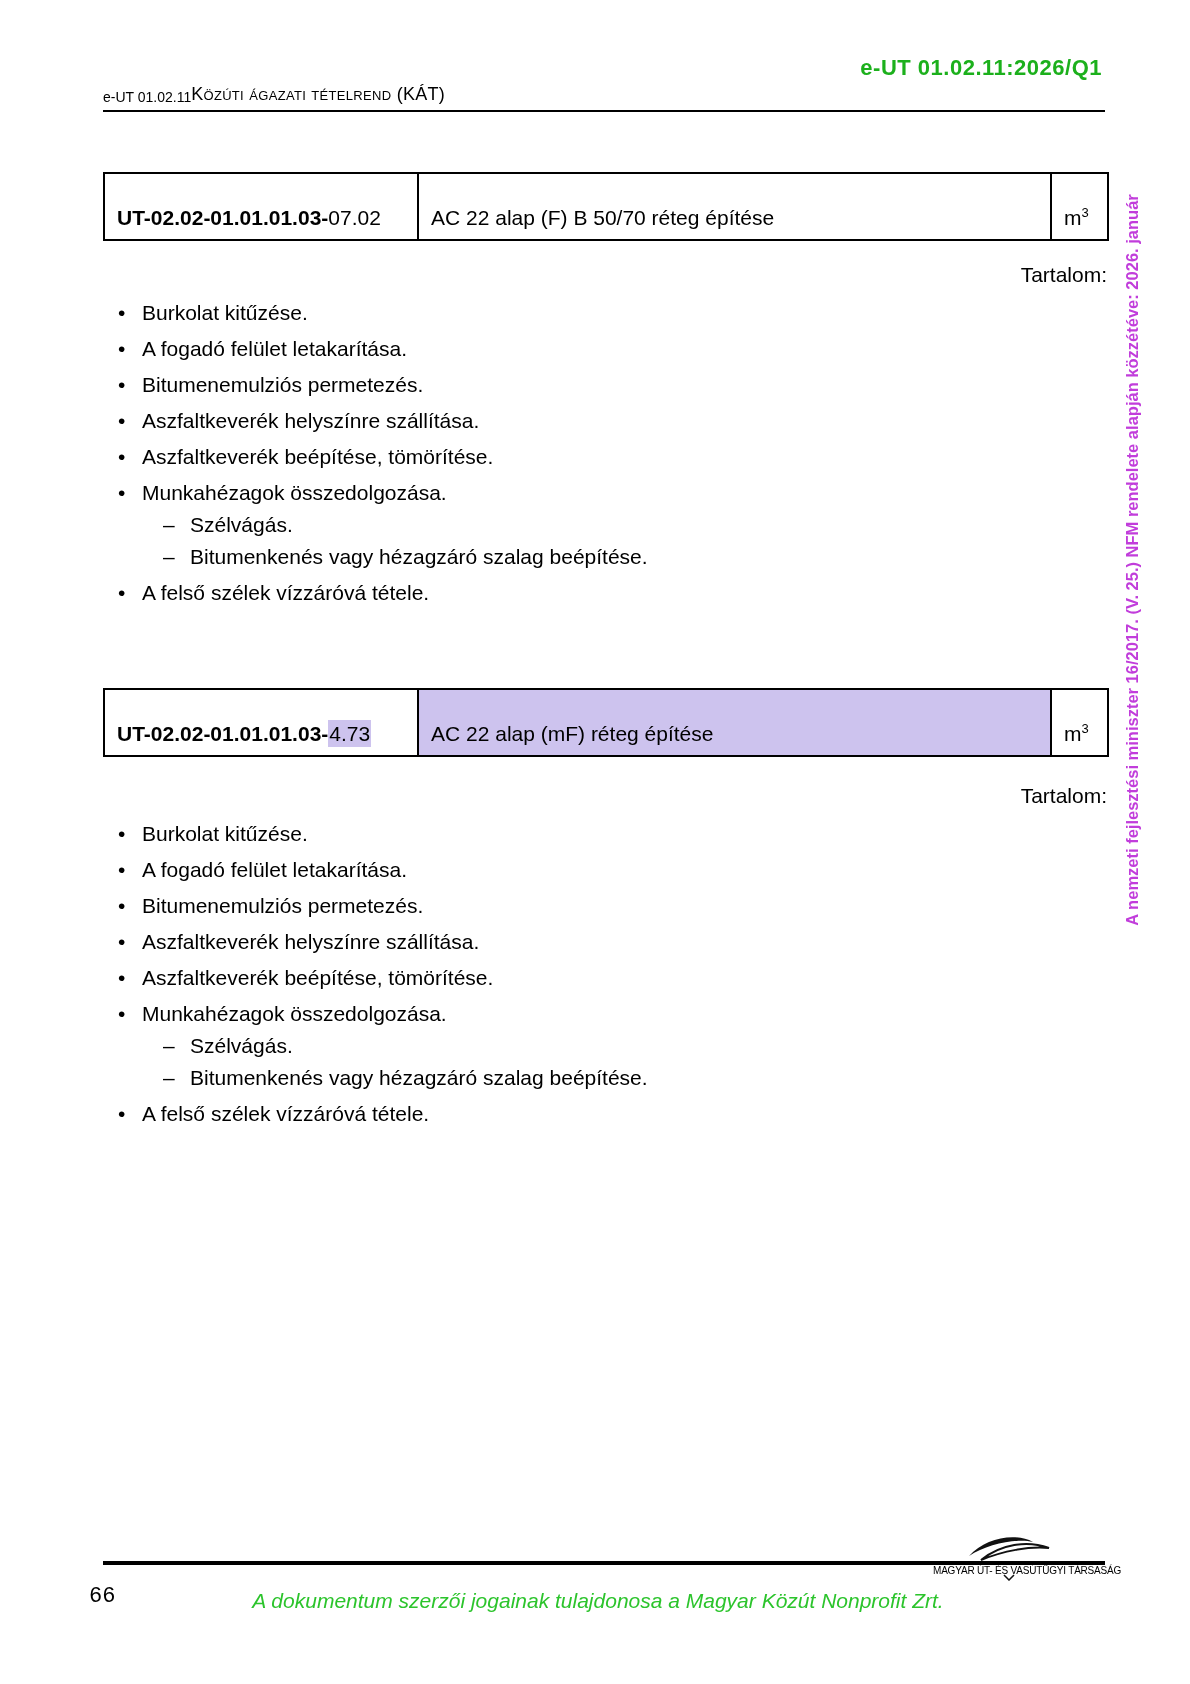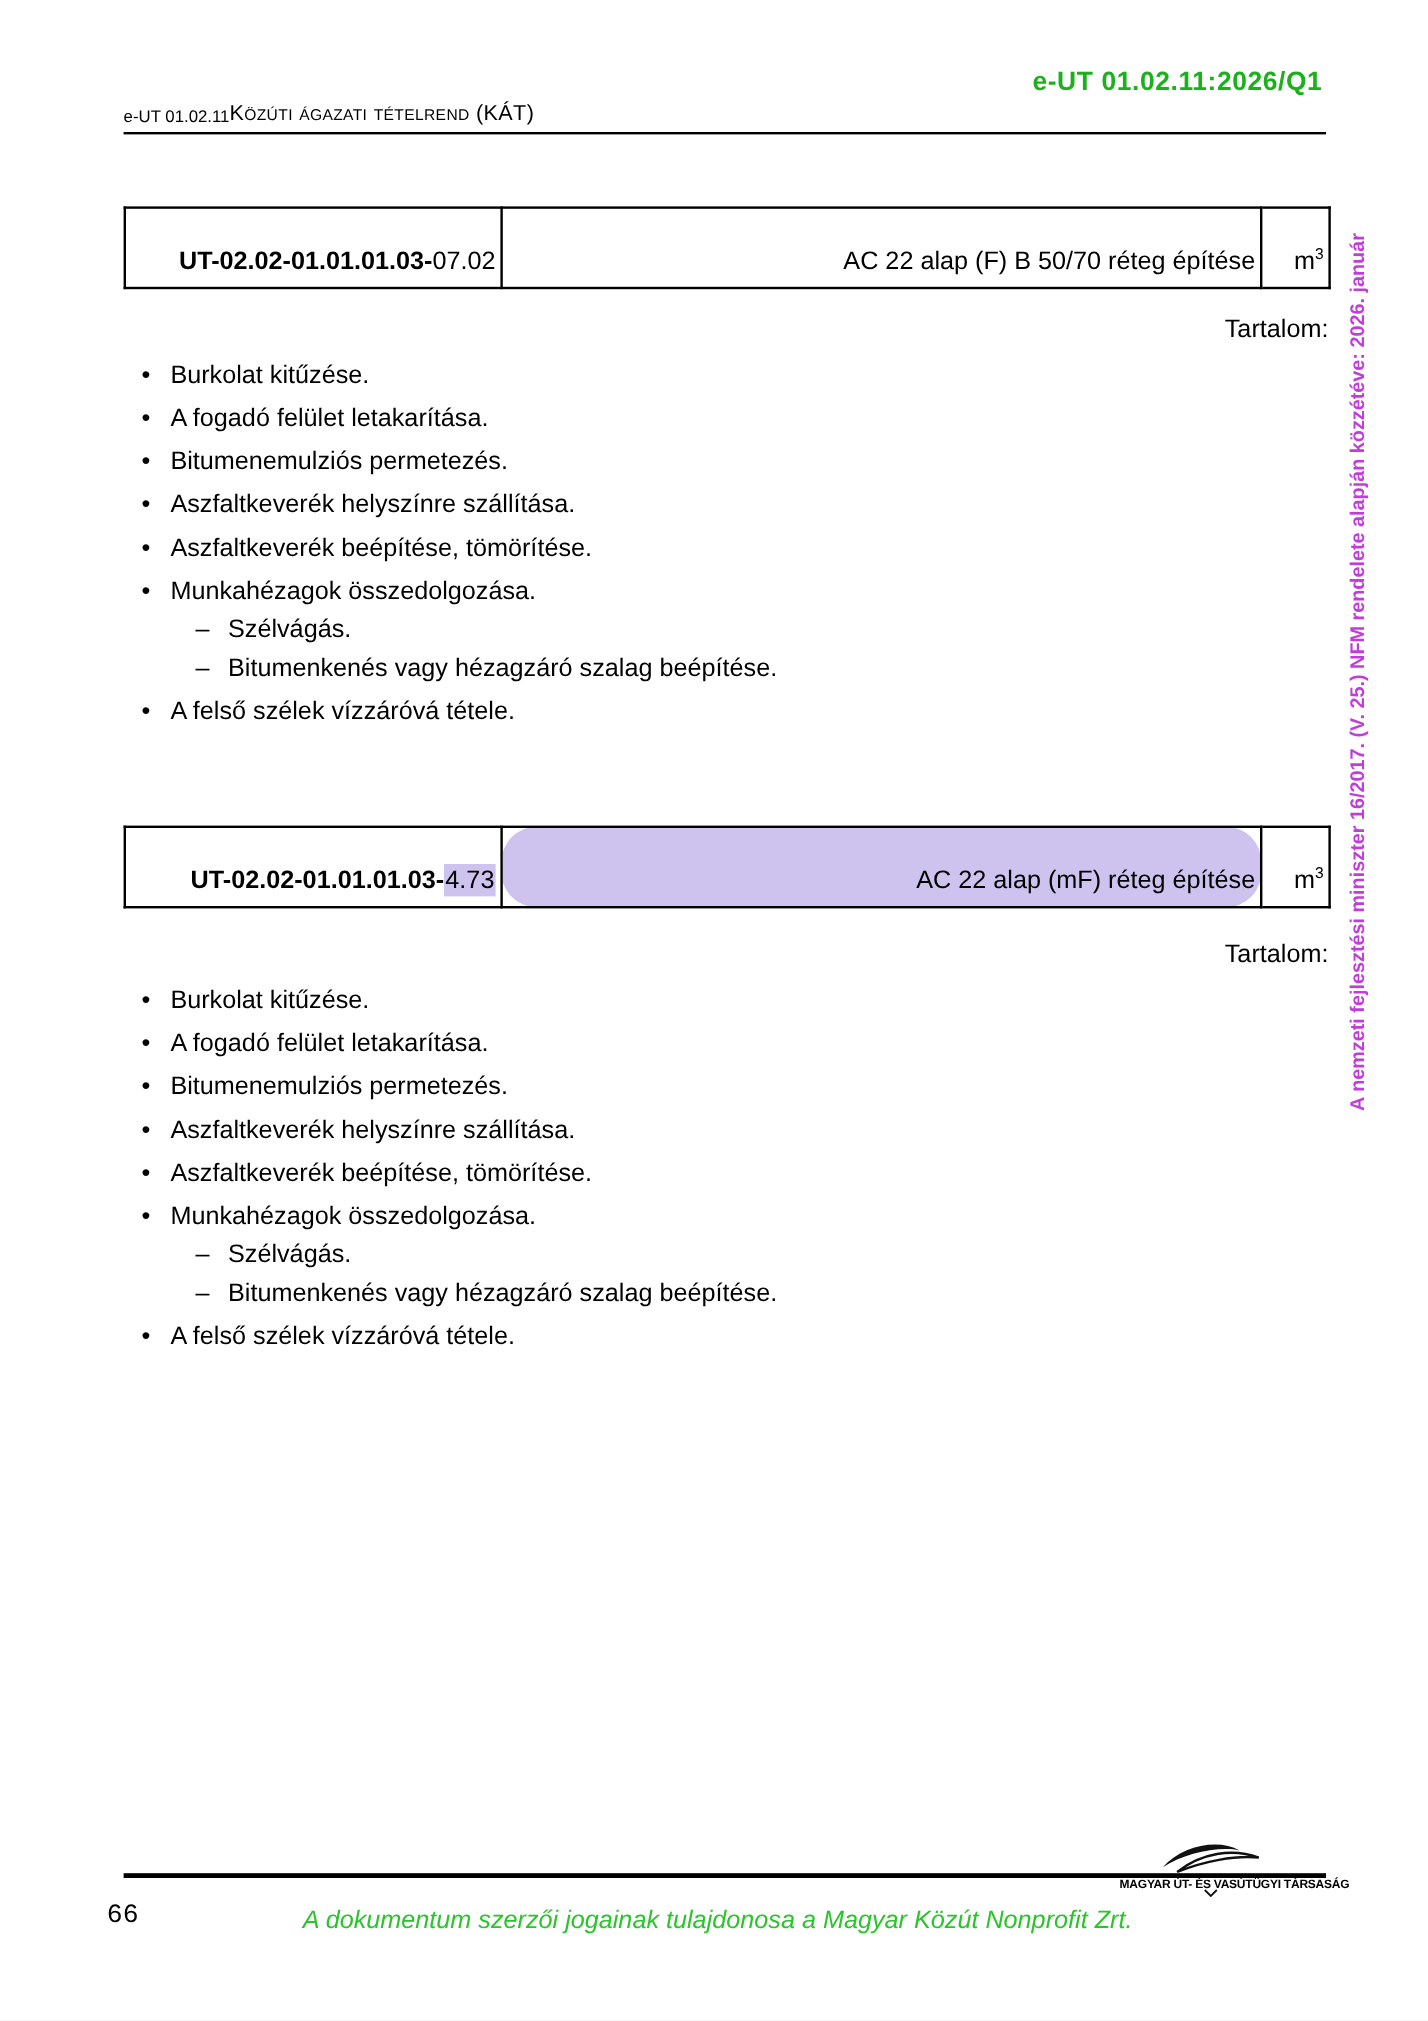--- a/index.html
+++ b/index.html
@@ -18,33 +18,33 @@
     position:absolute; top:84px; left:103px; width:1002px;
     display:flex; justify-content:flex-start; align-items:flex-end;
     border-bottom:2px solid #000; padding-bottom:5px;
   }
   .header-left { font-size:14px; }
   .header-right { font-size:18px; font-variant:small-caps; letter-spacing:0.3px; }
 
   
   .main { position:absolute; top:172px; left:103px; width:1004px; }
 
-  table.item-table { border-collapse:collapse; table-layout:fixed; width:1004px;text-align:right; }
+  table.item-table { border-collapse:collapse; table-layout:fixed; width:1004px; }
   table.item-table col.c1 { width:314px; }
   table.item-table col.c2 { width:633px; }
   table.item-table col.c3 { width:57px; }
   table.item-table td {
     border:2px solid #000; height:56px; vertical-align:bottom;
     padding:0 4px 9px 12px; font-size:21px; overflow:hidden; white-space:nowrap;
   }
   td.unit-cell { padding-left:8px; font-size:20px; }
   td.unit-cell sup { font-size:13px; }
   .b { font-weight:bold; }
   .chip { background:var(--highlight_purple,#cdc3ee); padding:2px 1px; }
-  td.hl { background:var(--highlight_purple,#cdc3ee);border-radius:29px; }
+  td.hl { background:var(--highlight_purple,#cdc3ee); }
 
   .tartalom { margin-top:21px; font-size:21px; line-height:26px;text-align:right; }
 
   ul.content { list-style:none; margin:12px 0 0 0; padding:0; }
   ul.content li {
     position:relative; padding-left:39px; font-size:21px; line-height:26px;
     margin-bottom:10px;
   }
   ul.content li::before {
     content:"\2022"; position:absolute; left:15px; top:0; font-size:21px;
@@ -68,21 +68,21 @@
     position:absolute; top:1561px; left:103px; width:1002px; height:4px;
     background:#000;
   }
   .page-number { position:absolute; top:1584px; left:89px; font-size:22px;font-family:Liberation Mono, monospace; }
   .footer-copy {
     position:absolute; top:1589px; left:97px; width:1002px; text-align:center;
     font-size:21px; font-style:italic; color:var(--green_footer,#2cc42c);
   }
   .footer-logo { position:absolute; top:1534px; left:933px; width:152px; text-align:center; }
   .footer-logo .swoosh { display:block; margin:0 auto; }
-  .logo-text { display:block; margin-top:1px; font-size:10px; font-weight:bold; white-space:nowrap; letter-spacing:-0.2px;text-align:right; }
+  .logo-text { display:block; margin-top:1px; font-size:10px; font-weight:normal; white-space:nowrap; letter-spacing:-0.2px;text-align:right; }
   .logo-chevron { display:block; margin:-2px auto 0; width:12px; }
 </style>
 </head>
 <body>
 
 <div class="page">
 
   <div class="doc-title">e-UT 01.02.11:2026/Q1</div>
 
   <div class="header-row">

